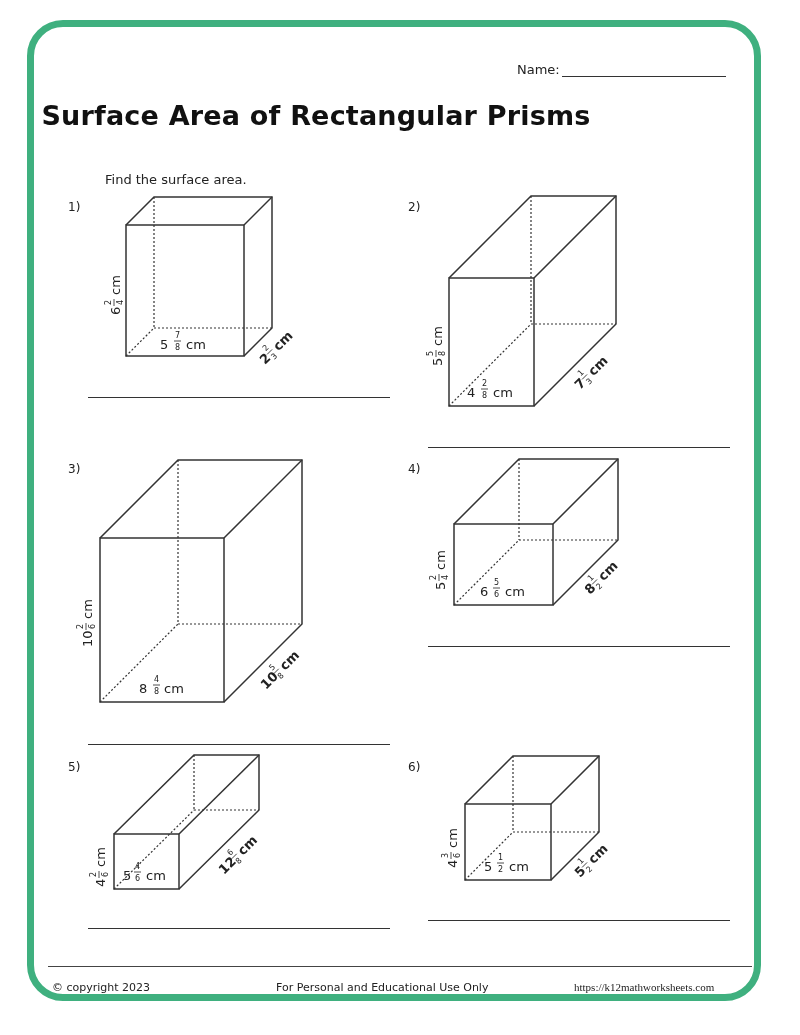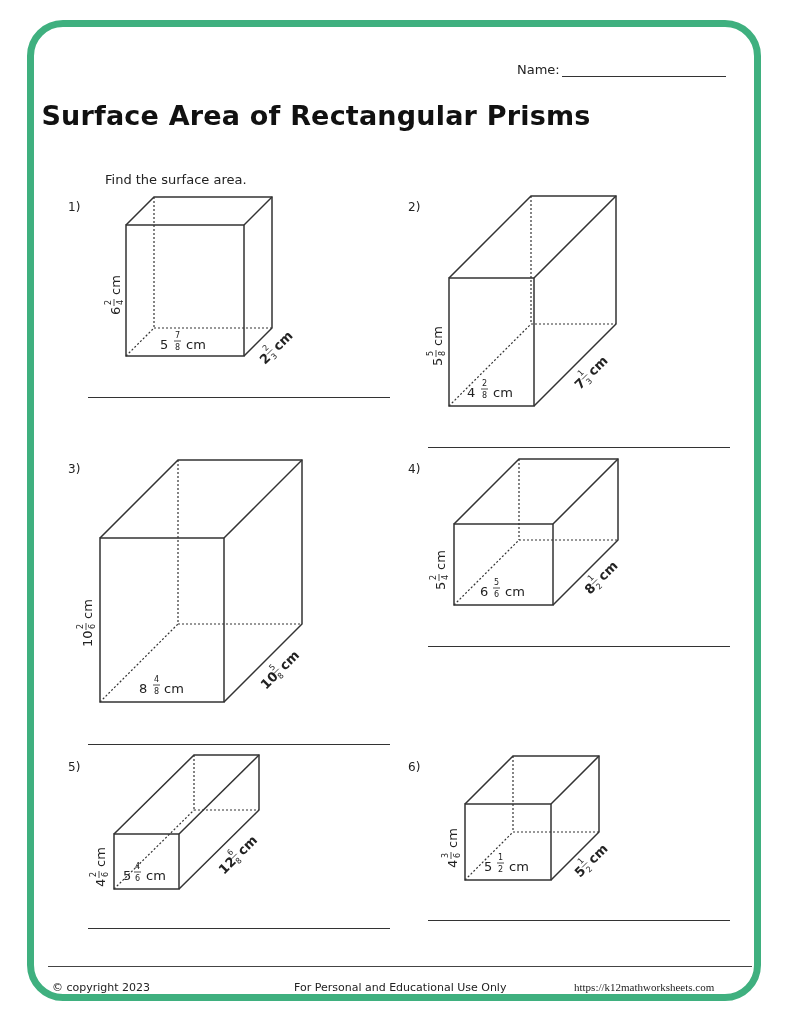--- a/index.html
+++ b/index.html
@@ -241,14 +241,14 @@
 
 <div class="ans-line" style="left:88px;top:397px;width:302px;"></div>
 <div class="ans-line" style="left:428px;top:447px;width:302px;"></div>
 <div class="ans-line" style="left:88px;top:744px;width:302px;"></div>
 <div class="ans-line" style="left:428px;top:646px;width:302px;"></div>
 <div class="ans-line" style="left:88px;top:928px;width:302px;"></div>
 <div class="ans-line" style="left:428px;top:920px;width:302px;"></div>
 
 <div class="footer-rule"></div>
 <div class="footer" style="left:52px;">© copyright 2023</div>
-<div class="footer" style="left:294px;">For Personal and Educational Use Only</div>
+<div class="footer" style="left:276px;">For Personal and Educational Use Only</div>
 <div class="footer" style="left:574px;font-family:Liberation Serif, serif;">https://k12mathworksheets.com</div>
 
 </body></html>

